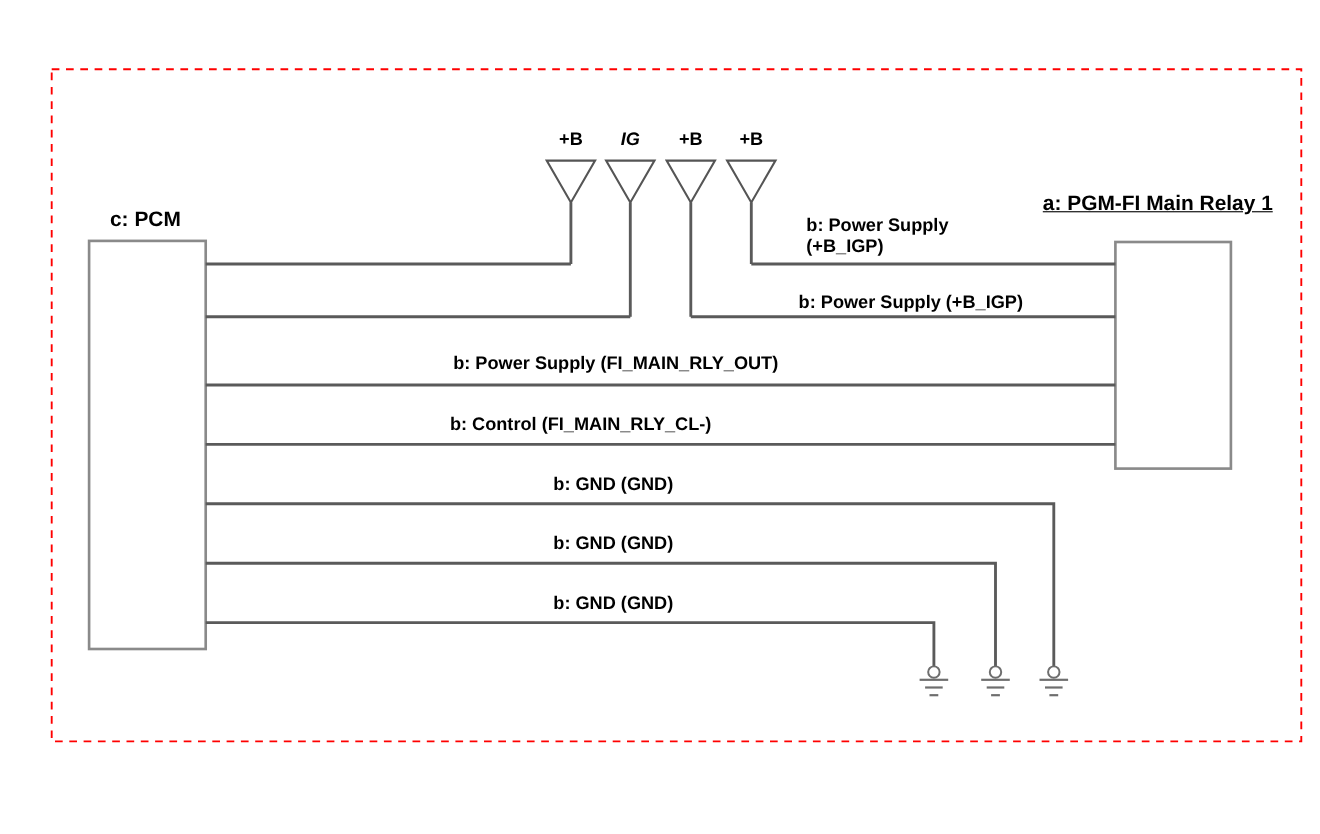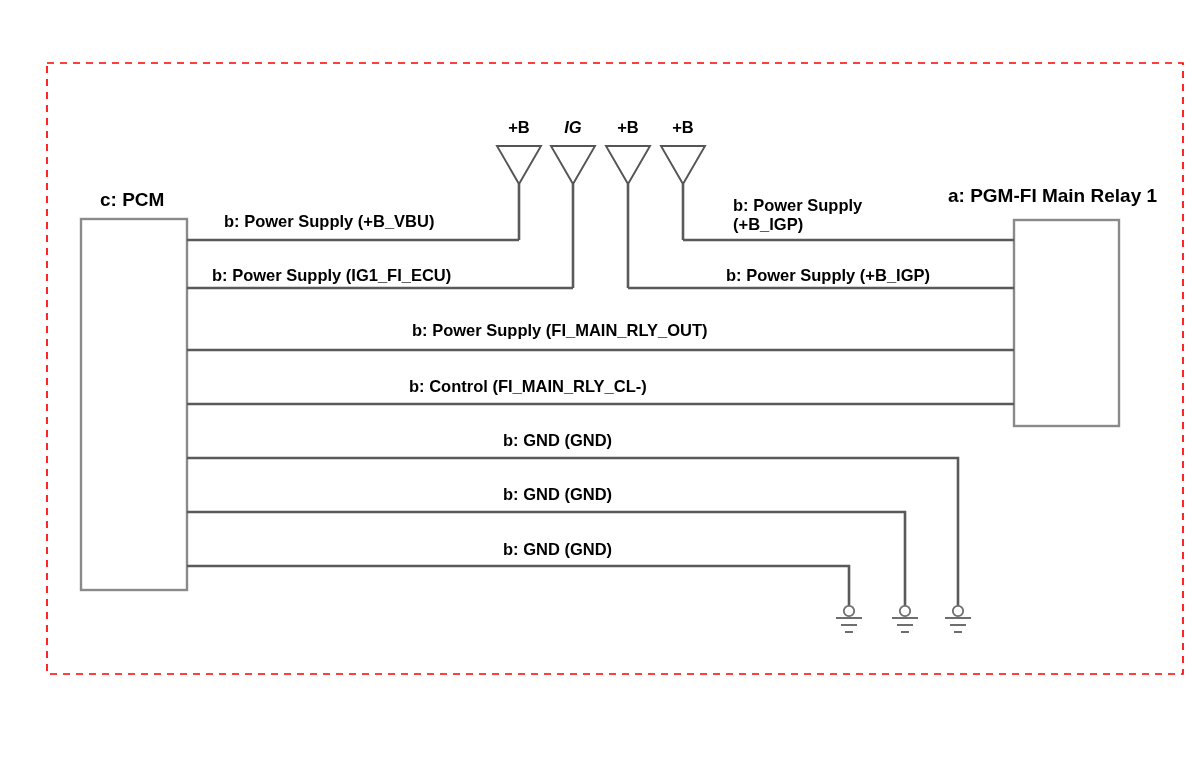--- a/index.html
+++ b/index.html
@@ -147,30 +147,28 @@
     <g>
       <circle class="gnd-circle" cx="958" cy="611" r="5.2"></circle>
       <path class="gnd-line" d="M945,618 L971,618"></path>
       <path class="gnd-line" d="M950,625 L966,625"></path>
       <path class="gnd-line" d="M954,632 L962,632"></path>
     </g>
   </svg>
 
   <div class="lbl lbl-block" style="left:100px; top:189px;">c: PCM</div>
 
-  <div class="lbl lbl-block" style="left:948px; top:185px;">a: PGM-FI Main Relay 1</div>
+  <div class="lbl lbl-block" style="left:948px; top:175px;text-decoration:underline;">a: PGM-FI Main Relay 1</div>
 
   <div class="lbl lbl-term" style="left:494px; top:118px; width:50px;">+B</div>
   <div class="lbl lbl-term" style="left:548px; top:118px; width:50px;font-style:italic;">IG</div>
   <div class="lbl lbl-term" style="left:603px; top:118px; width:50px;">+B</div>
   <div class="lbl lbl-term" style="left:658px; top:118px; width:50px;">+B</div>
 
-  <div class="lbl lbl-wire" style="left:224px; top:212px;">b: Power Supply (+B_VBU)</div>
 
-  <div class="lbl lbl-wire" style="left:212px; top:266px;">b: Power Supply (IG1_FI_ECU)</div>
 
   <div class="lbl lbl-wire" style="left:412px; top:321px;">b: Power Supply (FI_MAIN_RLY_OUT)</div>
 
   <div class="lbl lbl-wire" style="left:409px; top:377px;">b: Control (FI_MAIN_RLY_CL-)</div>
 
   <div class="lbl lbl-wire" style="left:503px; top:431px;">b: GND (GND)</div>
 
   <div class="lbl lbl-wire" style="left:503px; top:485px;">b: GND (GND)</div>
 
   <div class="lbl lbl-wire" style="left:503px; top:540px;">b: GND (GND)</div>

